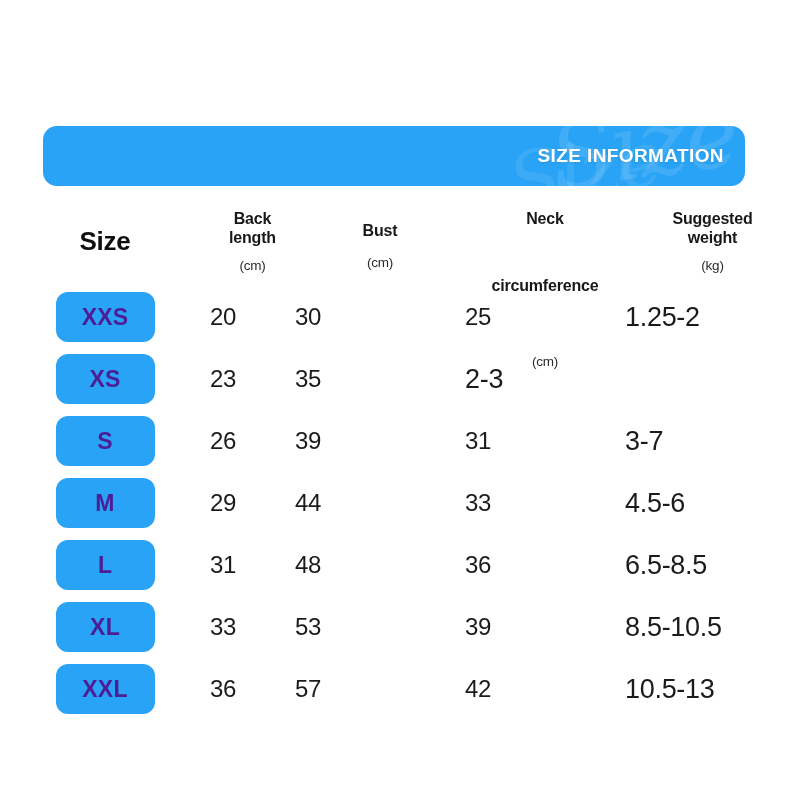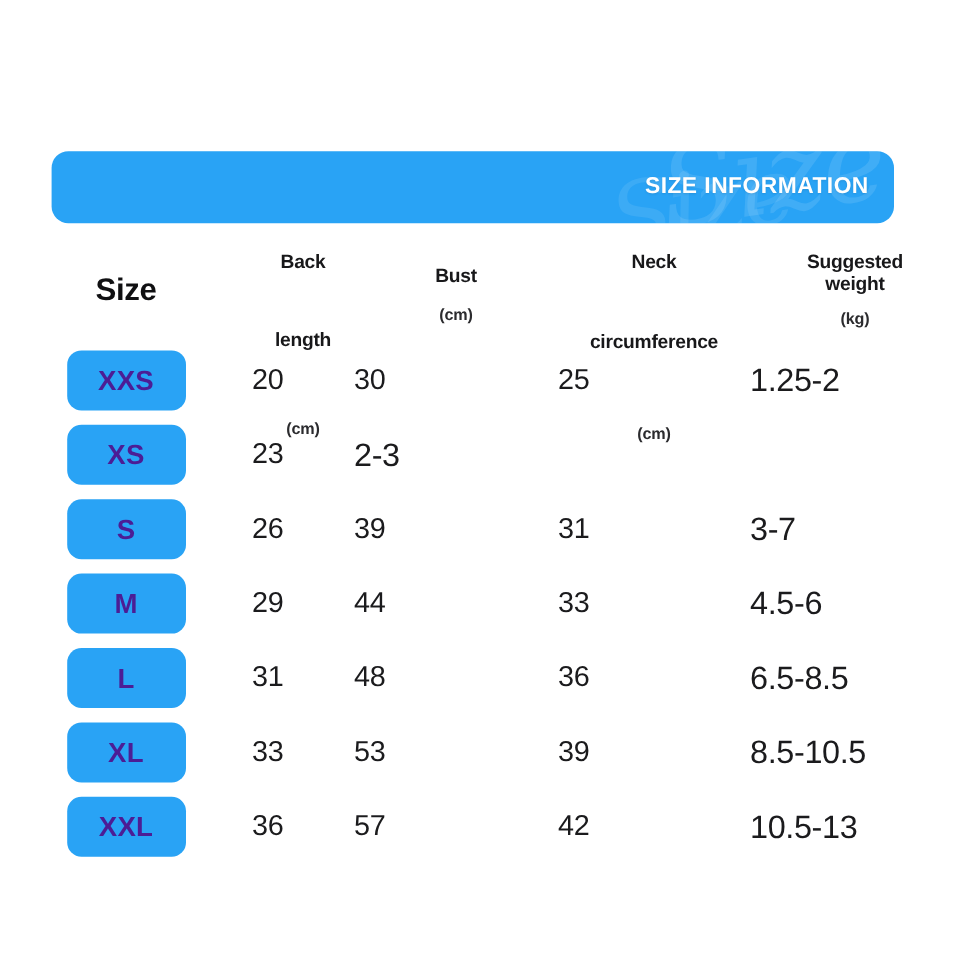--- a/index.html
+++ b/index.html
@@ -88,21 +88,21 @@
     height: 90px;
     align-items: flex-start;
   }
 
   .body-row {
     height: 62px;
   }
 
   
   .col-size   { width: 210px; display: flex; align-items: center; justify-content: center; }
-  .col-back   { width: 85px; gap: 46px;  }
+  .col-back   { width: 85px;  }
   .col-bust   { width: 170px; }
   .col-neck   { width: 160px; gap: 48px; }
   .col-weight { width: 175px; }
 
   .col-back, .col-bust, .col-neck, .col-weight {
     display: flex;
     align-items: center;
     justify-content: flex-start;
     text-align: center;
   }
@@ -126,21 +126,21 @@
     font-size: 16px;
     font-weight: bold;
     color: #18181a;
     line-height: 1.18;
     letter-spacing: -0.2px;
   }
   .head-unit {
     width: 100%;
     text-align: center;
     font-size: 13.5px;
-    font-weight: bold;
+    font-weight: normal;
     color: #2b2b2e;
     letter-spacing: -0.2px;
   }
   .head-size-label {
     font-size: 26px;
     font-weight: bold;
     color: #101012;
     letter-spacing: -0.3px;
   }
 
@@ -232,20 +232,23 @@
             <span class="cell-value weight">1.25-2</span>
           </div>
         </div>
         <div class="row body-row">
           <div class="col-size">
             <div class="size-badge">XS</div>
           </div>
           <div class="col-back">
             <span class="cell-value">23</span>
           </div>
+          <div class="col-bust">
+            <span class="cell-value">35</span>
+          </div>
           <div class="col-weight">
             <span class="cell-value weight">2-3</span>
           </div>
         </div>
         <div class="row body-row">
           <div class="col-size">
             <div class="size-badge">S</div>
           </div>
           <div class="col-back">
             <span class="cell-value">26</span>

